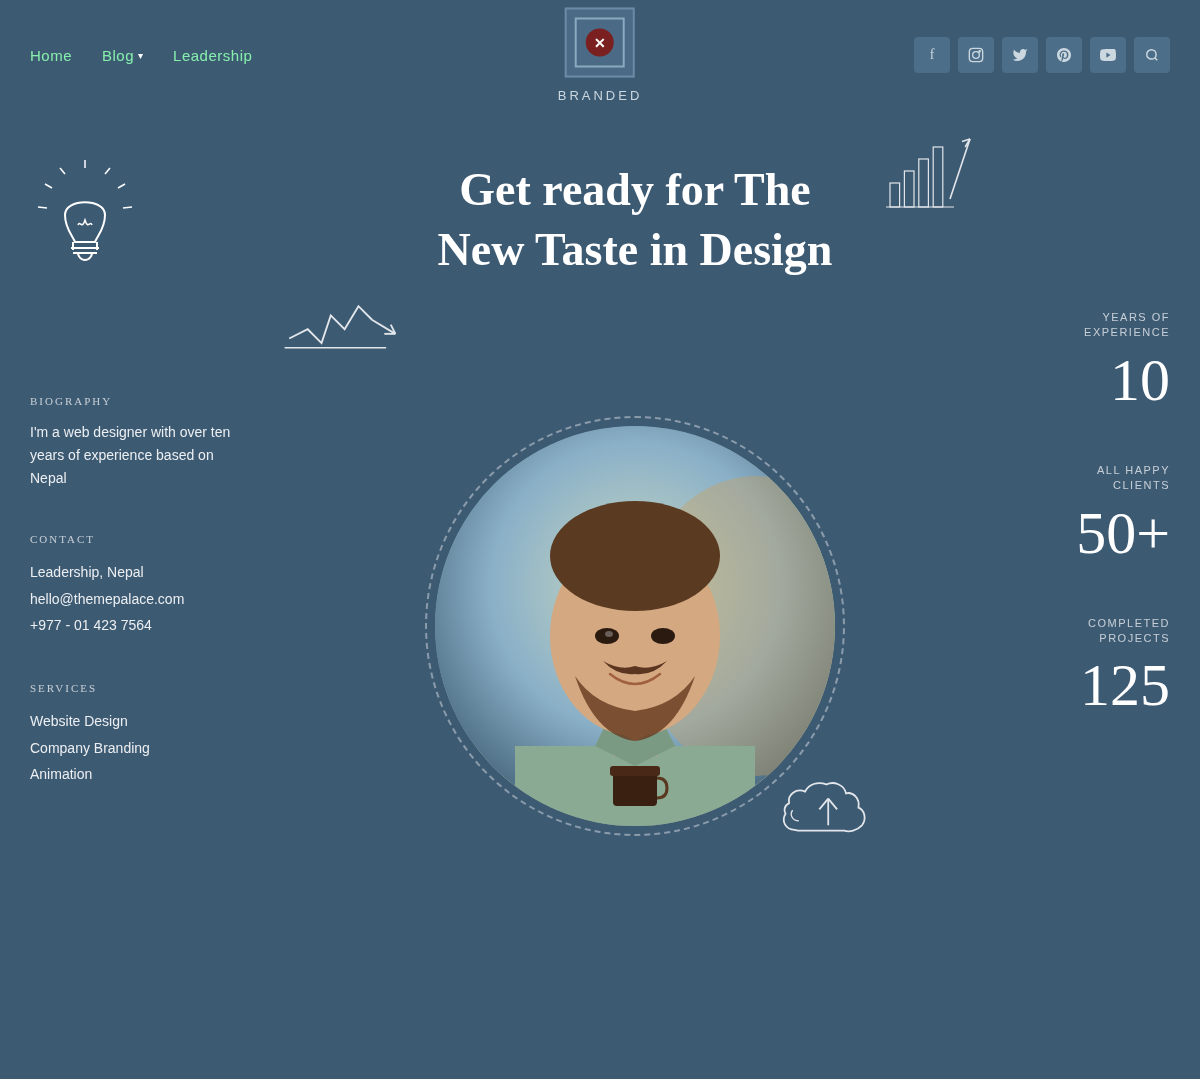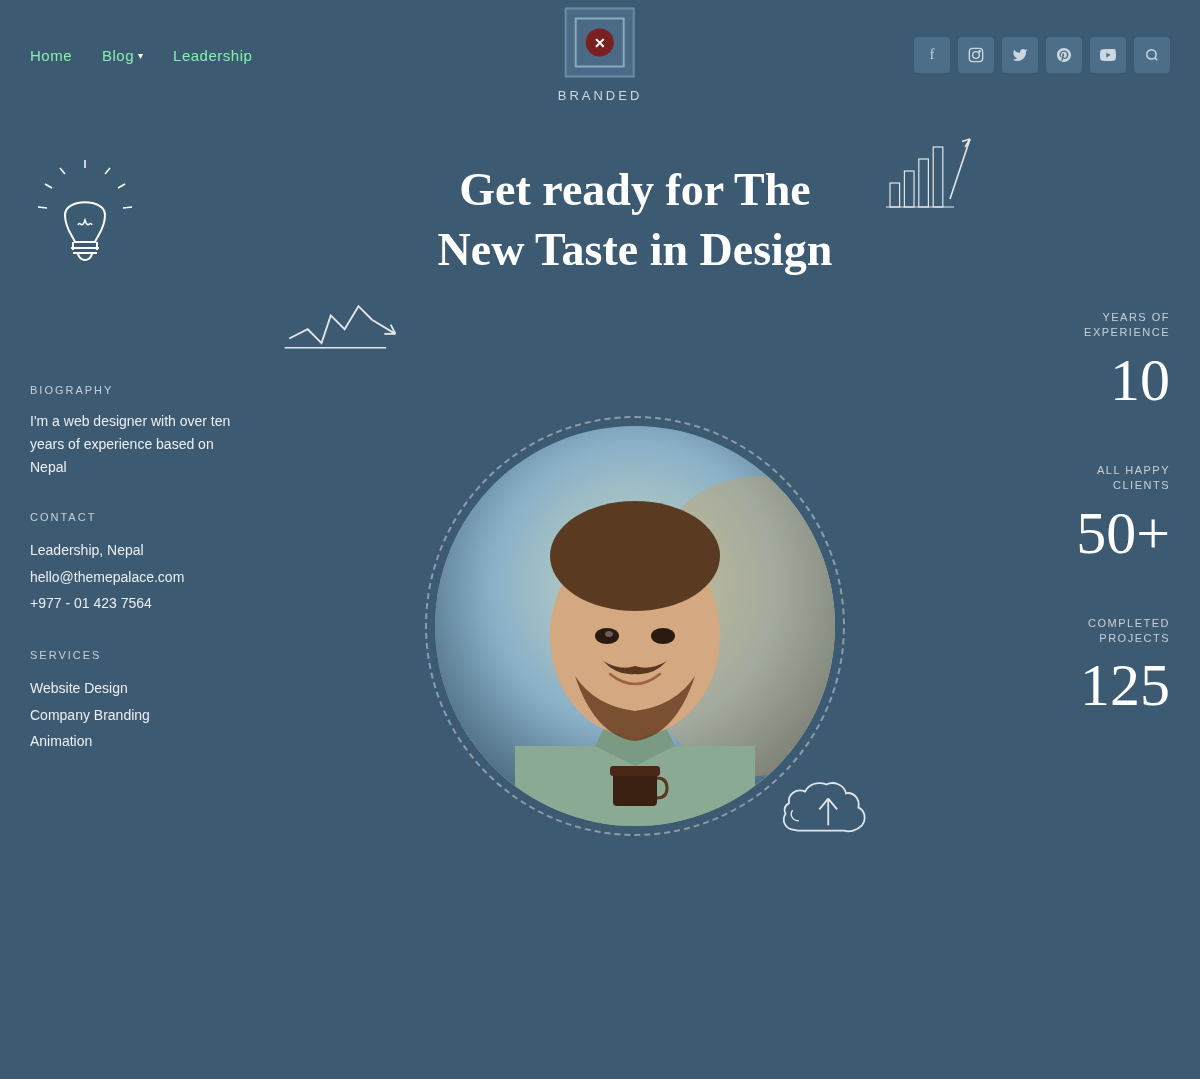--- a/index.html
+++ b/index.html
@@ -120,26 +120,26 @@
       flex-direction: column;
     }
     .bulb-icon {
       font-size: 70px;
       line-height: 1;
       margin-bottom: 60px;
       margin-top: 10px;
       color: rgba(255,255,255,0.85);
     }
     .section-label {
-      font-family: Liberation Sans, sans-serif;
+      font-family: Liberation Serif, serif;
       font-size: 11px;
       letter-spacing: 2px;
       color: rgba(255,255,255,0.7);
       margin-bottom: 14px;
-      margin-top: 32px;
+      margin-top: 43px;
     }
     .bio-text {
       font-family: Arial, sans-serif;
       font-size: 14px;
       line-height: 1.65;
       color: rgba(255,255,255,0.9);
     }
     .contact-item {
       font-family: Arial, sans-serif;
       font-size: 14px;

